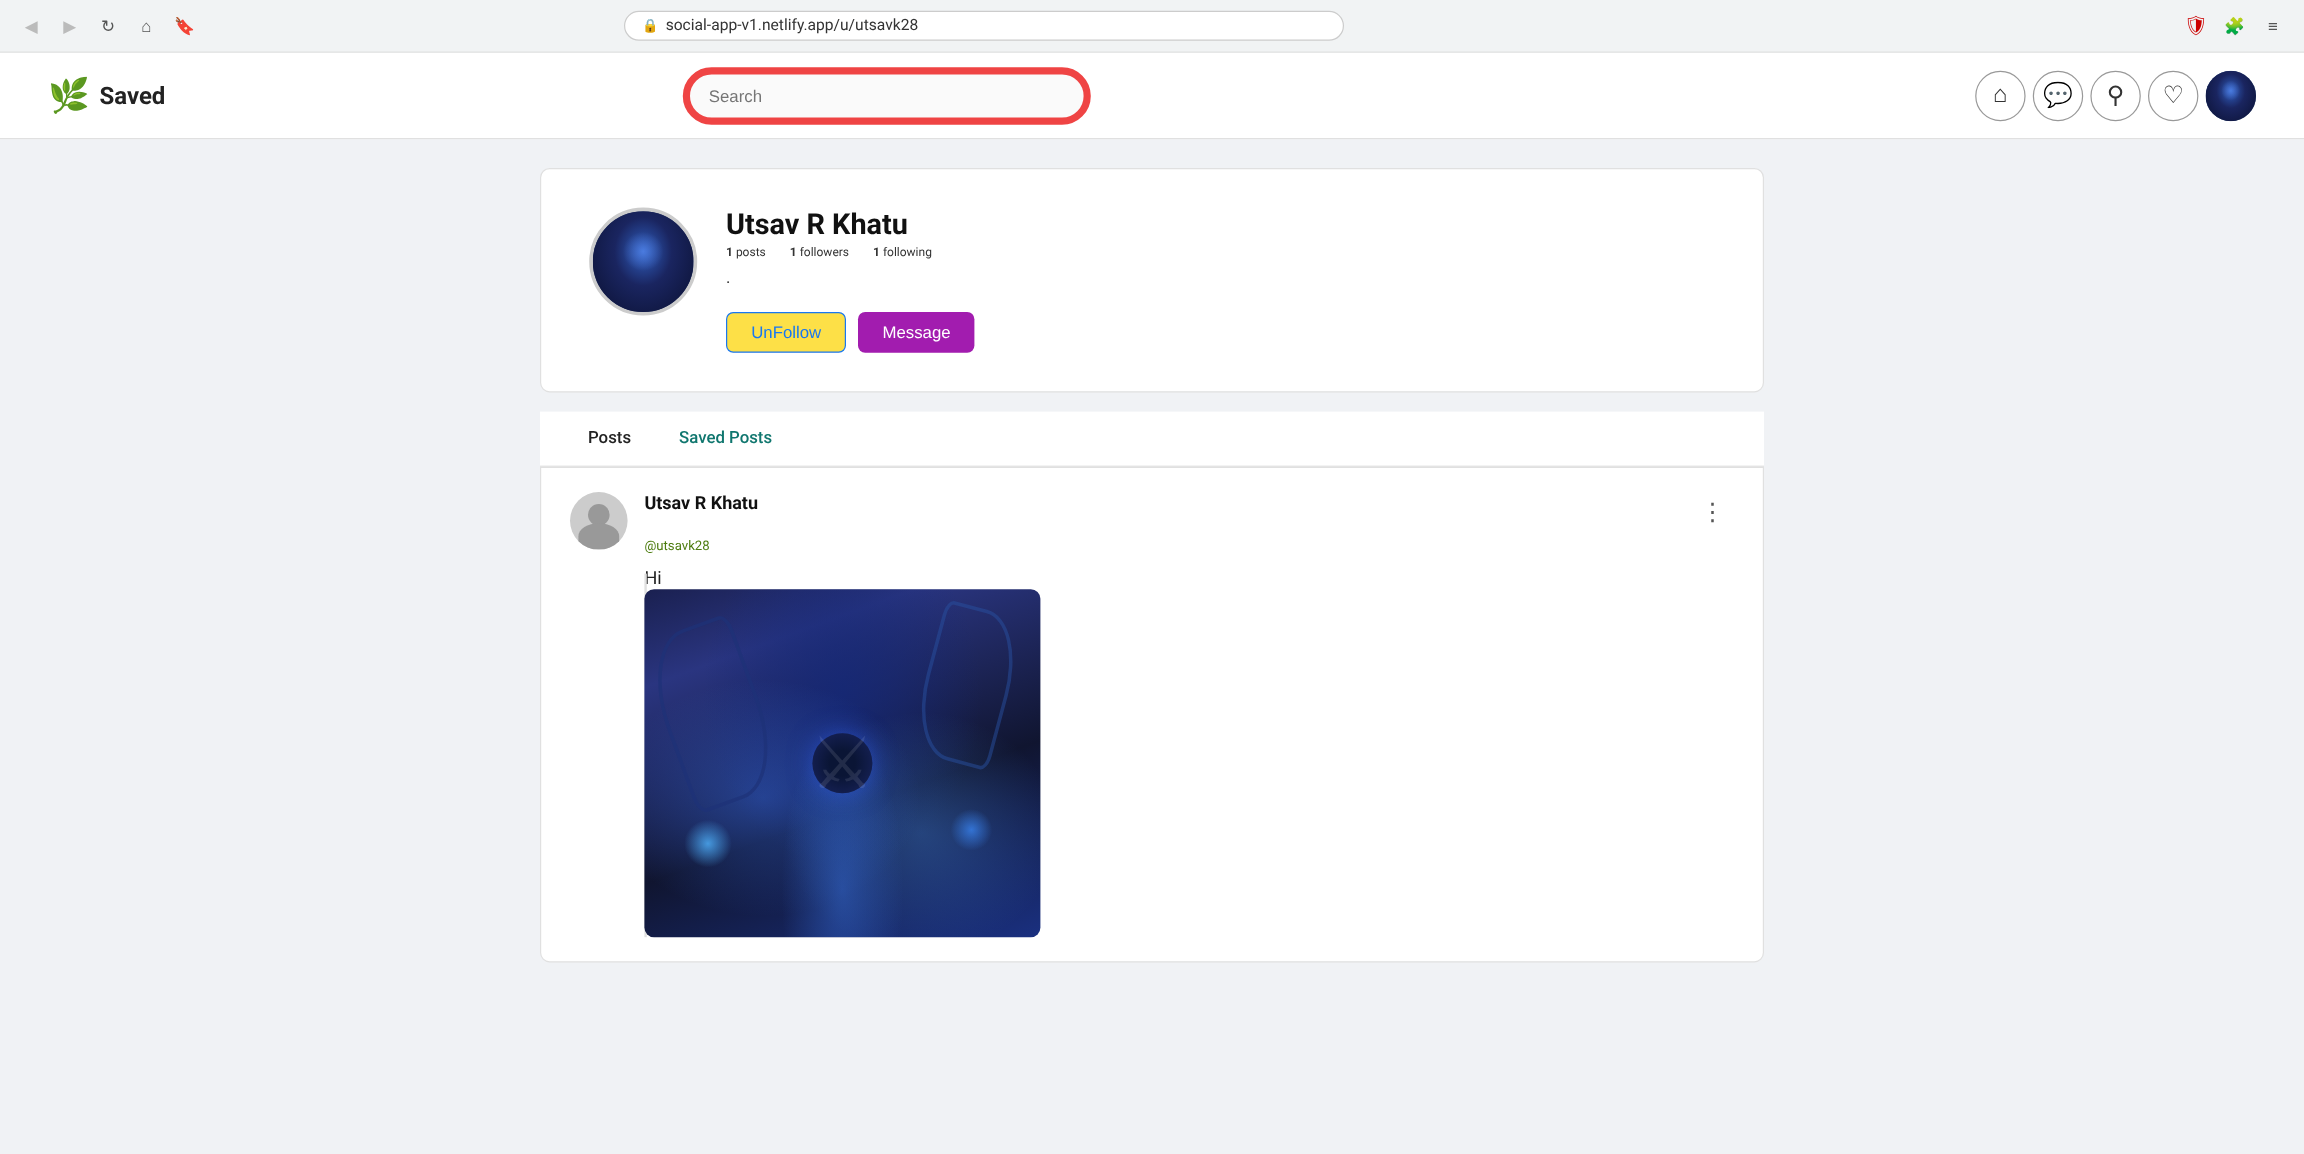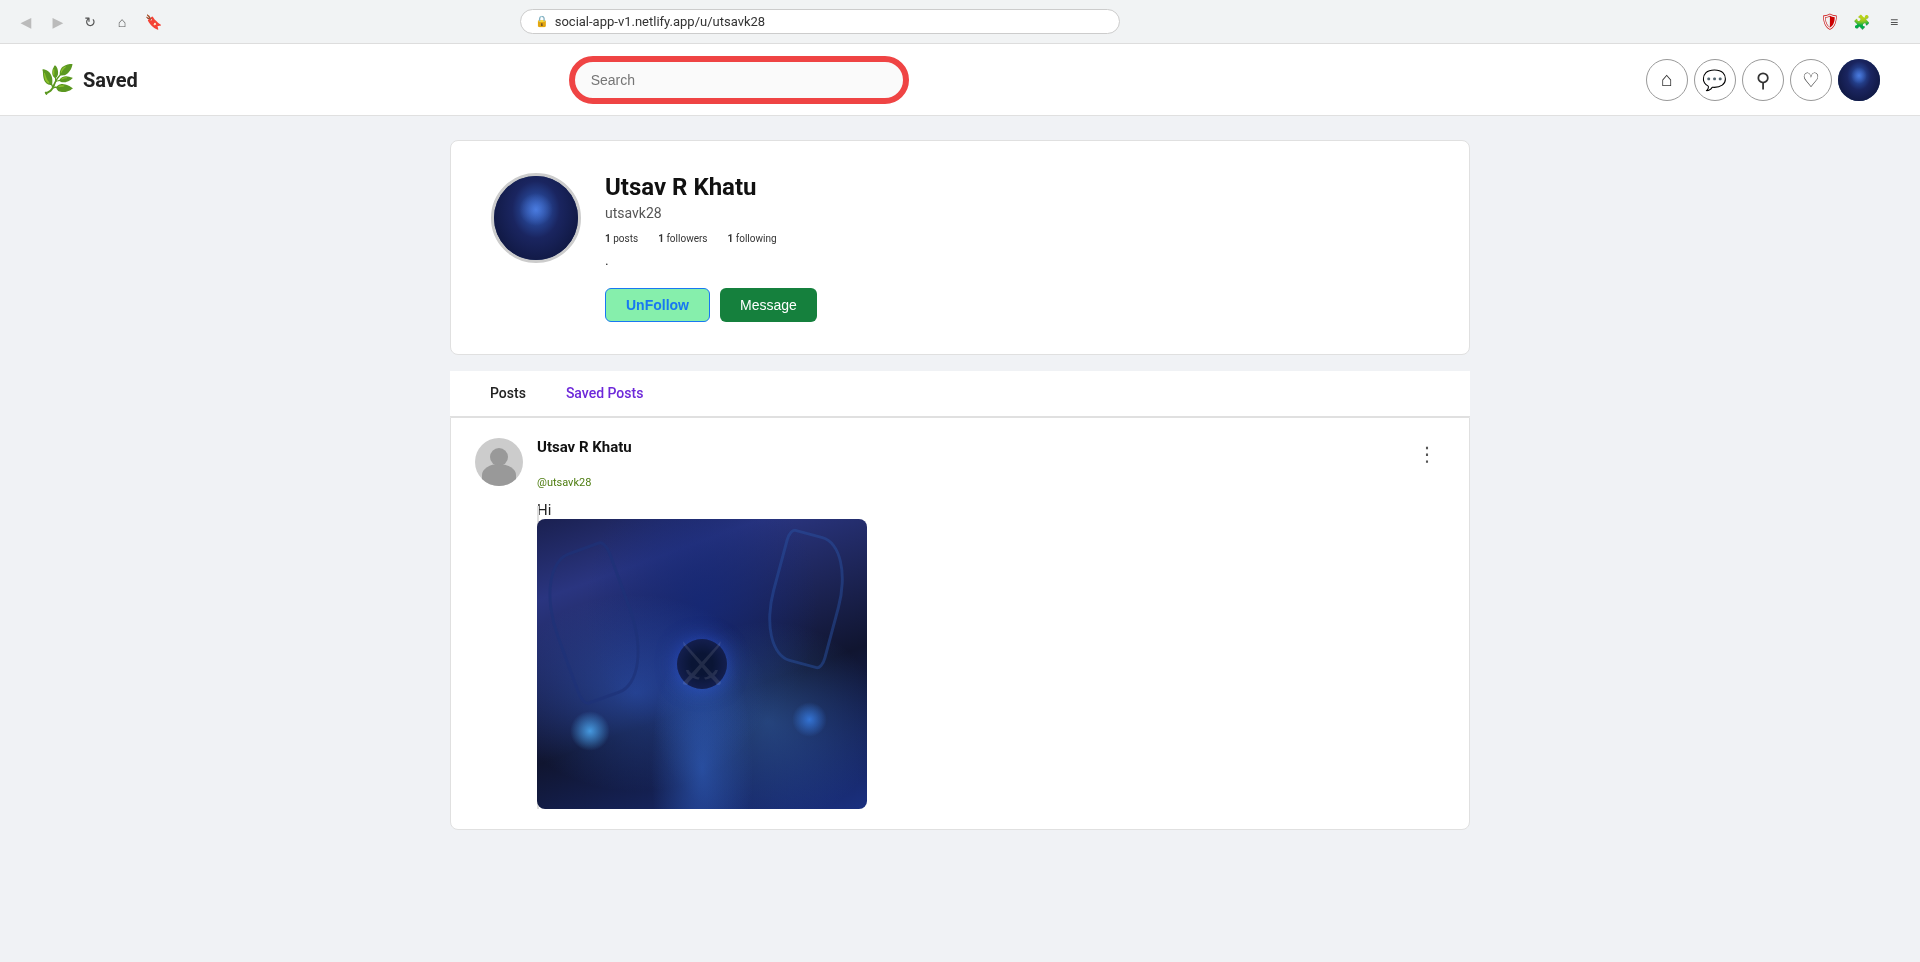--- a/index.html
+++ b/index.html
@@ -214,31 +214,31 @@
       margin-bottom: 16px;
       min-height: 20px;
     }
     .profile-actions {
       display: flex;
       gap: 10px;
     }
     .btn-unfollow {
       padding: 8px 20px;
       border: 1.5px solid #1877f2;
-      background: #86efac;
+      background: #fde047;
       color: #1877f2;
       border-radius: 6px;
       font-size: 14px;
-      font-weight: 700;
+      font-weight: 400;
       cursor: pointer;
     }
     .btn-message {
       padding: 8px 20px;
       border: none;
-      background: #15803d;
+      background: #a21caf;
       color: white;
       border-radius: 6px;
       font-size: 14px;
       font-weight: 500;
       cursor: pointer;
     }
 
     
     .tabs-bar {
       display: flex;
@@ -255,21 +255,21 @@
       cursor: pointer;
       border-bottom: 2px solid transparent;
       color: #555;
       margin-bottom: -1px;
     }
     .tab-item.active {
       border-bottom: 2px solid transparent;
       color: #222;
     }
     .tab-item.saved {
-      color: #6d28d9;
+      color: #0f766e;
     }
 
     
     .post-card {
       background: white;
       border: 1px solid #e0e0e0;
       border-radius: 0 0 8px 8px;
       padding: 20px 24px;
     }
     .post-header {
@@ -499,21 +499,20 @@
 
 <div class="main-content">
 
   <div class="profile-card">
     <div class="profile-header">
       <div class="profile-avatar">
         <div class="avatar-art"></div>
       </div>
       <div class="profile-info">
         <div class="profile-name">Utsav R Khatu</div>
-        <div class="profile-username">utsavk28</div>
         <div class="profile-stats">
           <span>
             <strong>1</strong>&nbsp;<span>posts</span>
           </span>
           <span>
             <strong>1</strong>&nbsp;<span>followers</span>
           </span>
           <span>
             <strong>1</strong>&nbsp;<span>following</span>
           </span>

